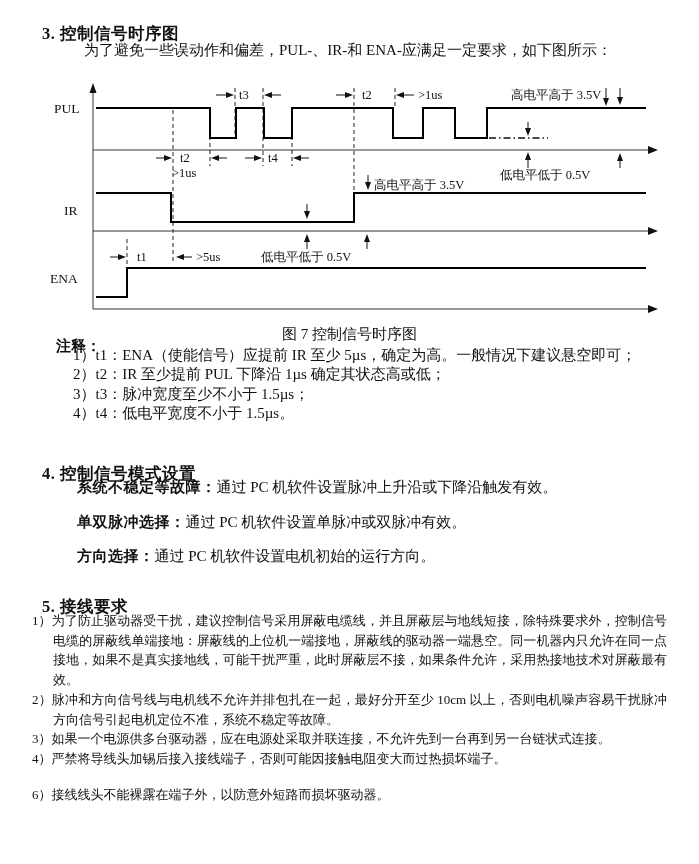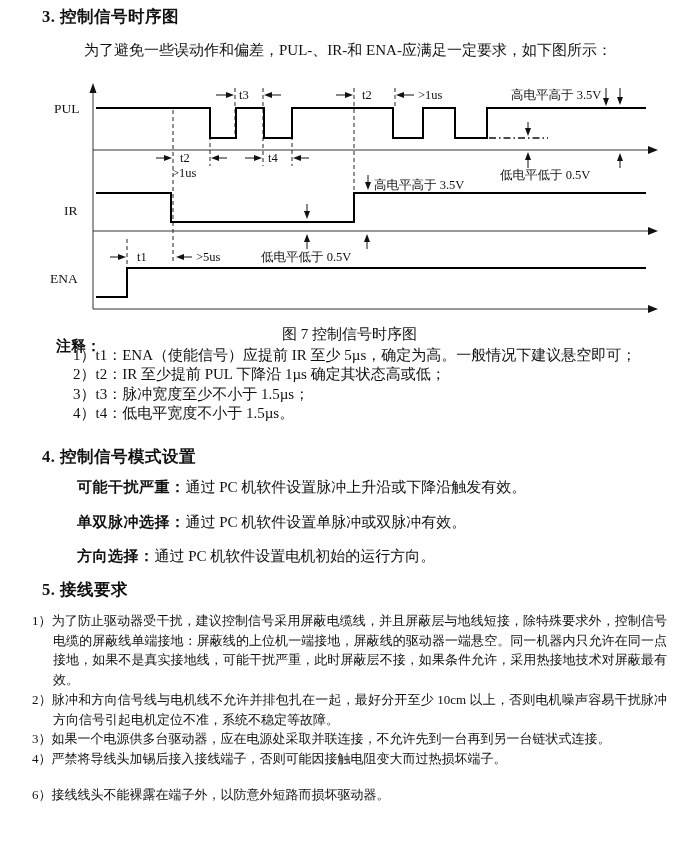--- a/index.html
+++ b/index.html
@@ -1,19 +1,19 @@
 <!DOCTYPE html>
 <html><head>
 <meta charset="utf-8">
 <style>
   html,body{margin:0;padding:0;background:#ffffff;}
   body{width:699px;height:864px;position:relative;overflow:hidden;
        font-family:"Liberation Serif","DejaVu Serif",serif;color:#111;}
   .abs{position:absolute;}
-  .h-sec{font-weight:bold;font-size:16.5px;letter-spacing:0.5px;}
+  .h-sec{font-weight:bold;font-size:16.5px;letter-spacing:0.5px;margin-top:17px;}
   .body-text{font-size:15px;line-height:19.7px;}
   .intro{left:84px;top:41px;width:600px;}
   .caption{left:0;top:325px;width:699px;text-align:center;font-size:15px;}
   .notes-head{left:56px;top:337px;font-weight:bold;font-size:15px;}
   .notes-list{left:73px;top:346px;width:600px;}
   .notes-list div{height:19.3px;}
   .mode-item{left:77px;width:600px;font-size:15px;}
   .mode-item b{letter-spacing:0.5px;}
   .s5-items{left:32px;top:611px;width:635px;}
   .s5-items p{margin:0;padding-left:21px;text-indent:-21px;
@@ -164,21 +164,21 @@
 <div class="abs body-text notes-list">
   <div>1）t1：ENA（使能信号）应提前 IR 至少 5µs，确定为高。一般情况下建议悬空即可；</div>
   <div>2）t2：IR 至少提前 PUL 下降沿 1µs 确定其状态高或低；</div>
   <div>3）t3：脉冲宽度至少不小于 1.5µs；</div>
   <div>4）t4：低电平宽度不小于 1.5µs。</div>
 </div>
 
 <div class="abs h-sec" style="left:42px;top:446px">4. 控制信号模式设置</div>
 
 <div class="abs mode-item" style="top:478px">
-  <b>可能干扰严重：</b><span>通过 PC 机软件设置脉冲上升沿或下降沿触发有效。</span>
+  <b>系统不稳定等故障：</b><span>通过 PC 机软件设置脉冲上升沿或下降沿触发有效。</span>
 </div>
 <div class="abs mode-item" style="top:513px">
   <b>单双脉冲选择：</b><span>通过 PC 机软件设置单脉冲或双脉冲有效。</span>
 </div>
 <div class="abs mode-item" style="top:547px">
   <b>方向选择：</b><span>通过 PC 机软件设置电机初始的运行方向。</span>
 </div>
 
 <div class="abs h-sec" style="left:42px;top:579px">5. 接线要求</div>
 

